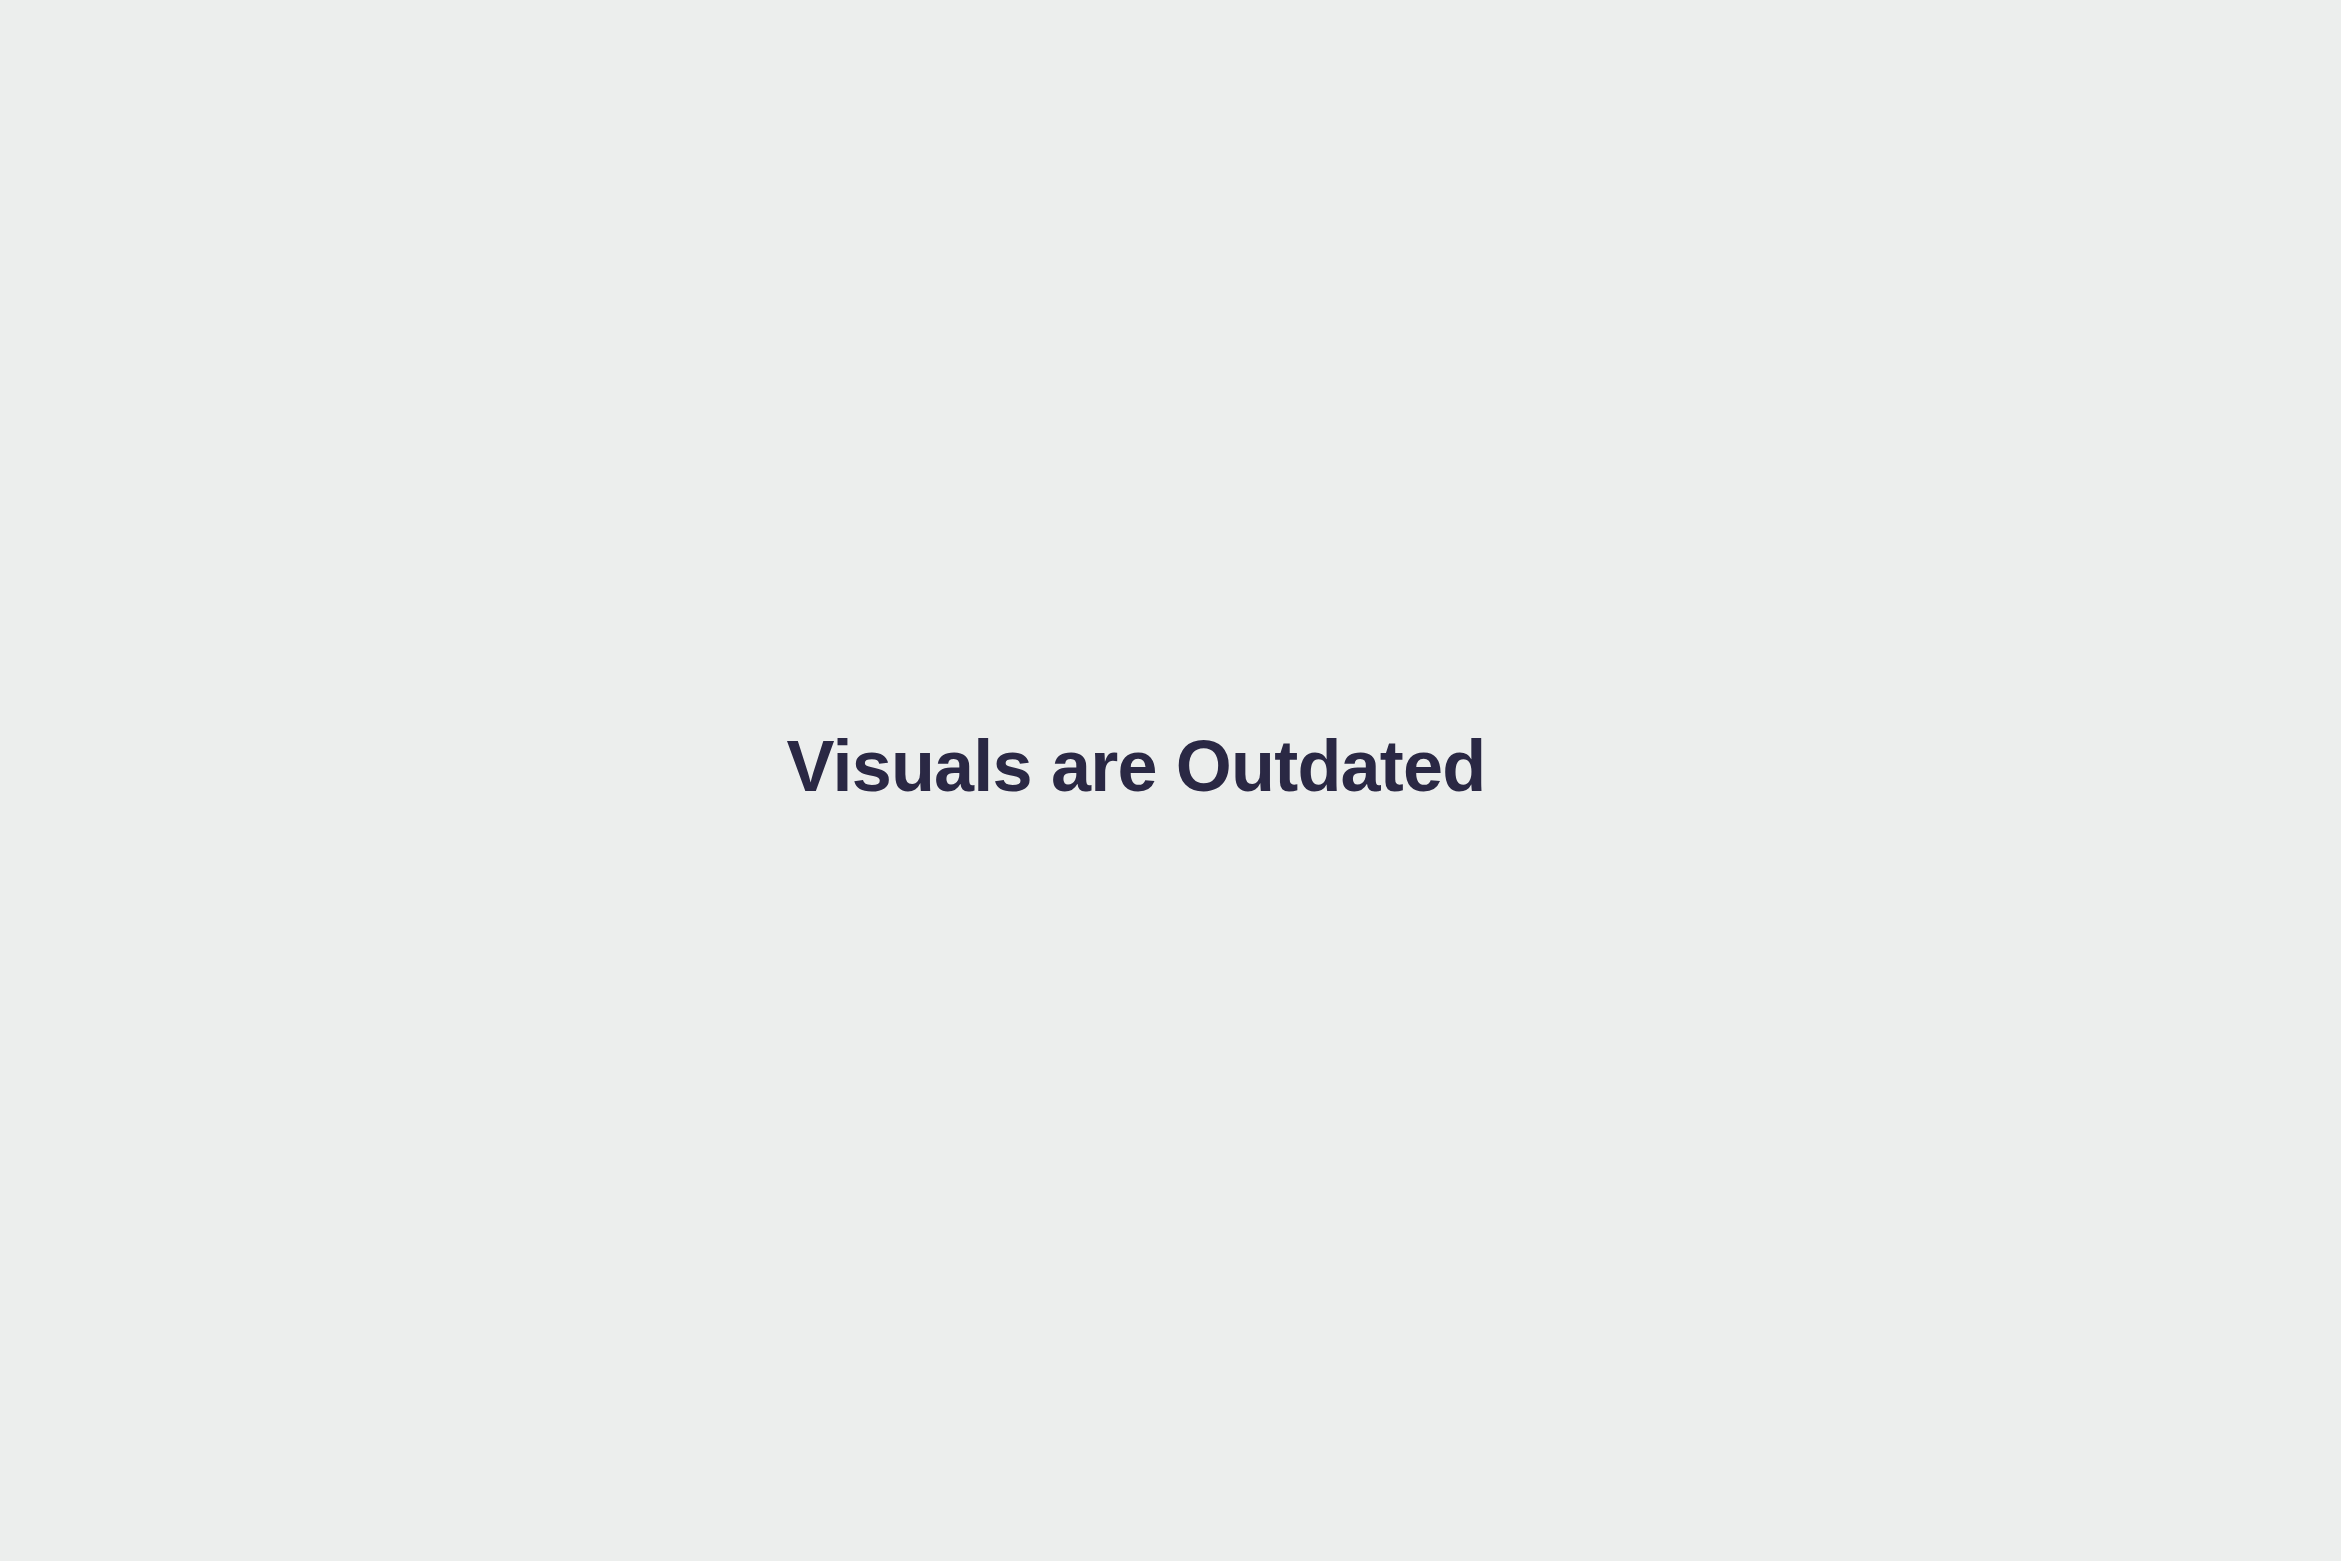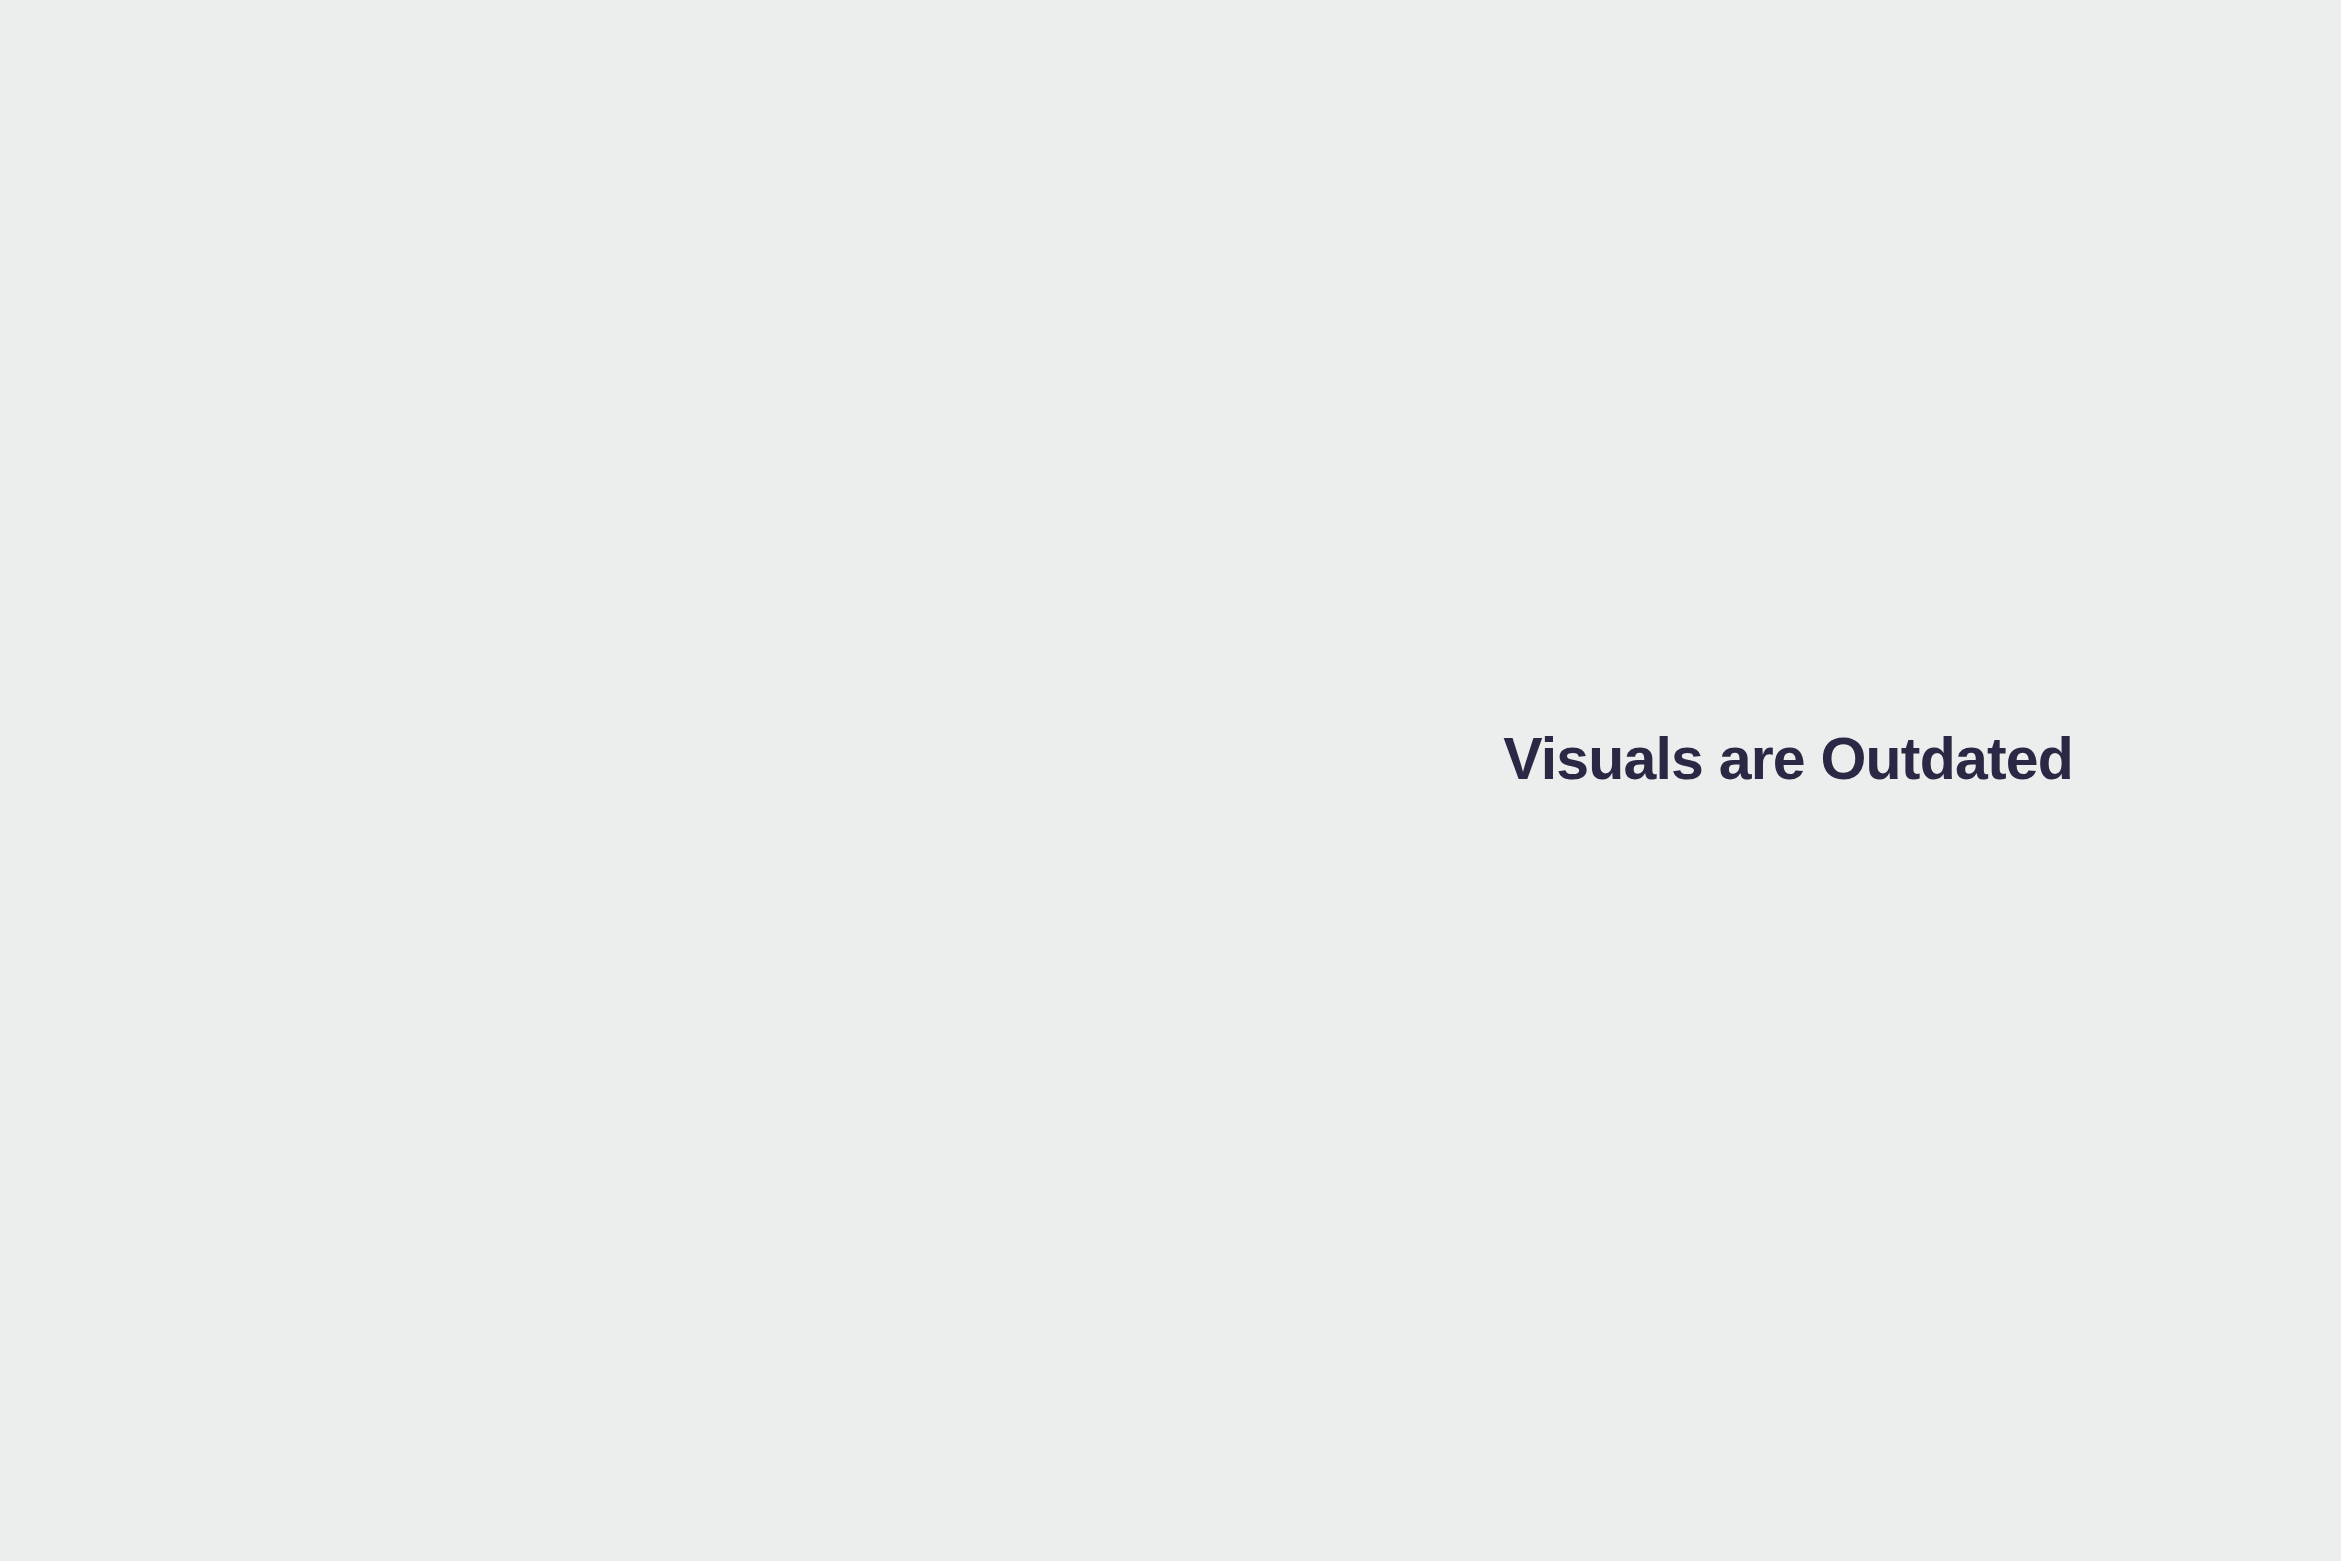--- a/index.html
+++ b/index.html
@@ -29,26 +29,26 @@
     position: absolute;
     left: 199px;
     top: 730px;
     width: 1874px;
   }
 
   .headline {
     margin: 0;
     padding: 0;
     font-family: "Liberation Sans", sans-serif;
-    font-size: 59px;
+    font-size: 72px;
     font-weight: bold;
     line-height: 1.0;
     letter-spacing: -0.8px;
     color: #2A2844;
-    text-align: right;
+    text-align: center;
     white-space: nowrap;
   }
 </style>
 </head>
 <body>
 
 <div class="slide">
 
   <div class="headline-block">
     <h1 class="headline">Visuals are Outdated</h1>

